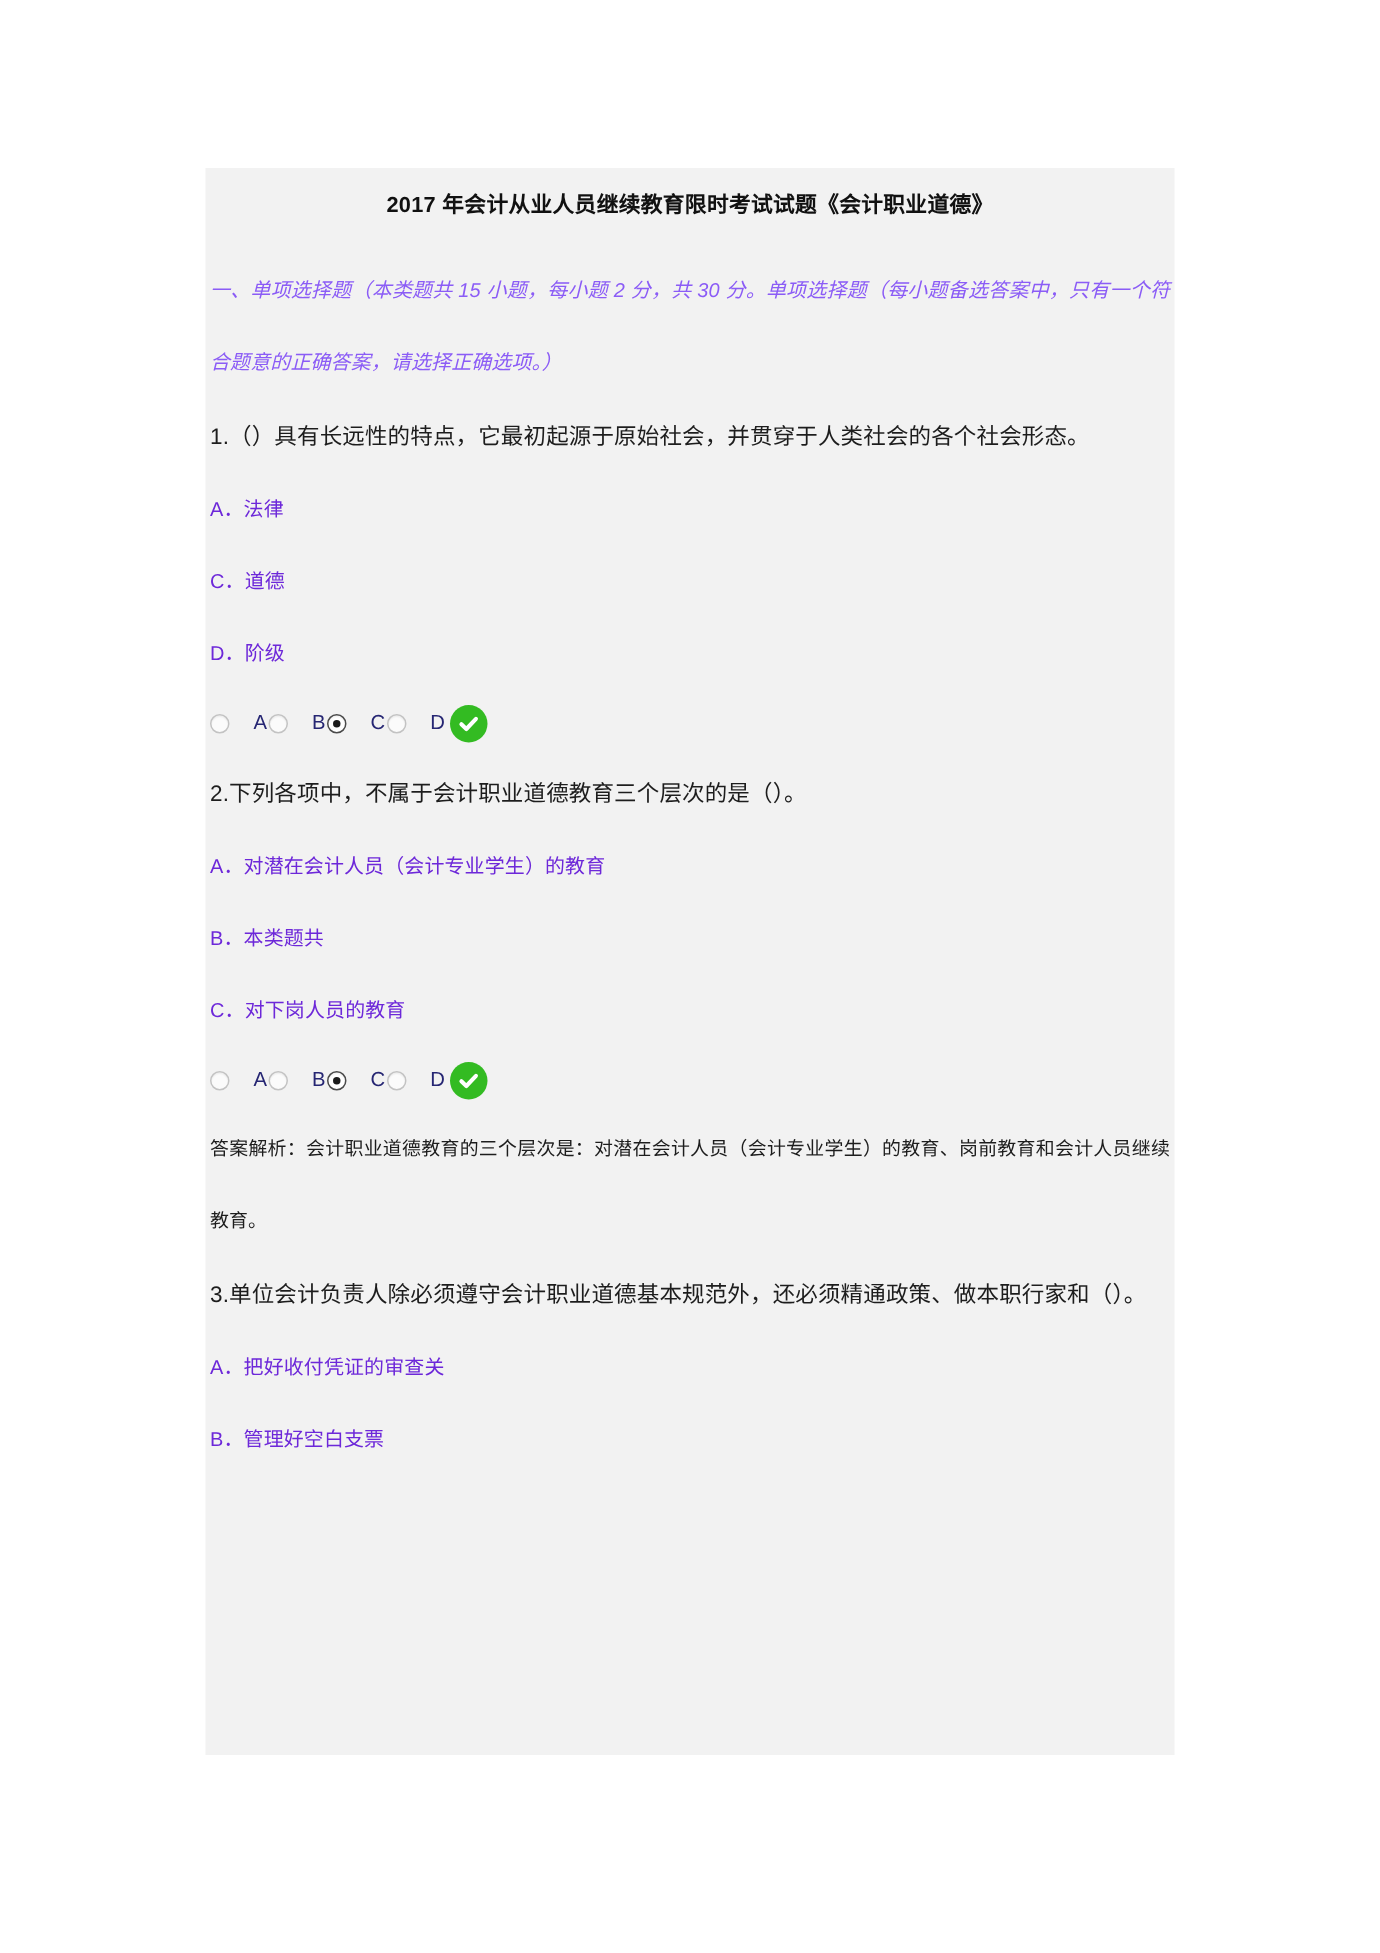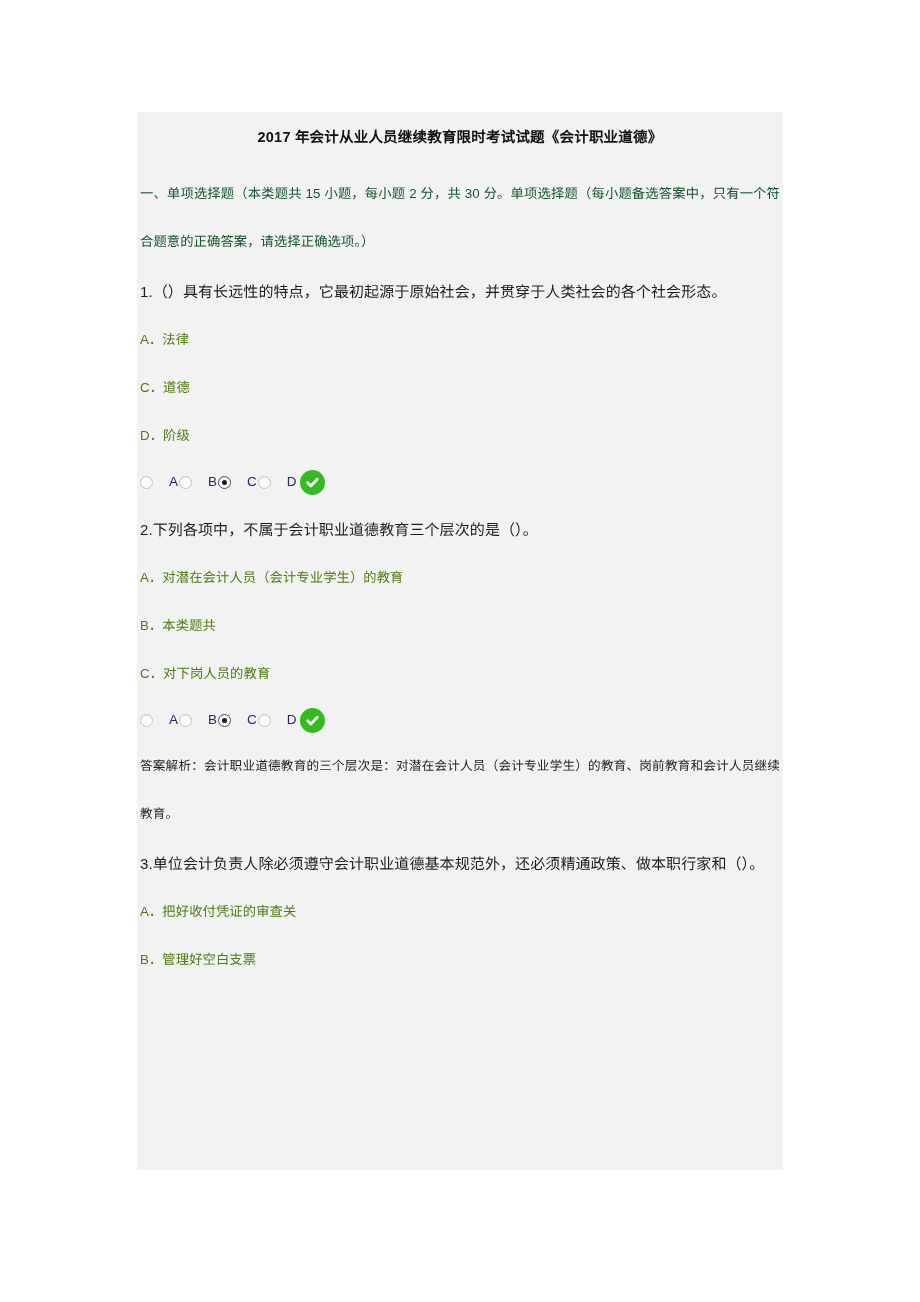--- a/index.html
+++ b/index.html
@@ -43,41 +43,42 @@
     font-size: 14.5px;
     font-weight: bold;
     color: #111111;
     letter-spacing: 0.2px;
     line-height: 26px;
   }
 
   .section-head {
     margin: 0;
     padding: 20px 3px 0 3px;
-    color: #14532d;
+    color: #8b5cf6;
     font-size: 13.3px;
     line-height: 48px;
     letter-spacing: 0.1px;
     text-align: justify;
     text-justify: inter-ideograph;
+    font-style: italic;
   }
 
   .q-stem {
     margin: 0;
     padding: 0 3px 0 3px;
     color: #1d1d1d;
     font-size: 15px;
     line-height: 48px;
     letter-spacing: 0.1px;
   }
 
   .q-option {
     margin: 0;
     padding: 0 3px 0 3px;
-    color: #4d7c0f;
+    color: #6d28d9;
     font-size: 13.3px;
     line-height: 48px;
     letter-spacing: 0.1px;
   }
 
   .q-explain {
     margin: 0;
     padding: 0 3px 0 3px;
     color: #1d1d1d;
     font-size: 12.6px;

